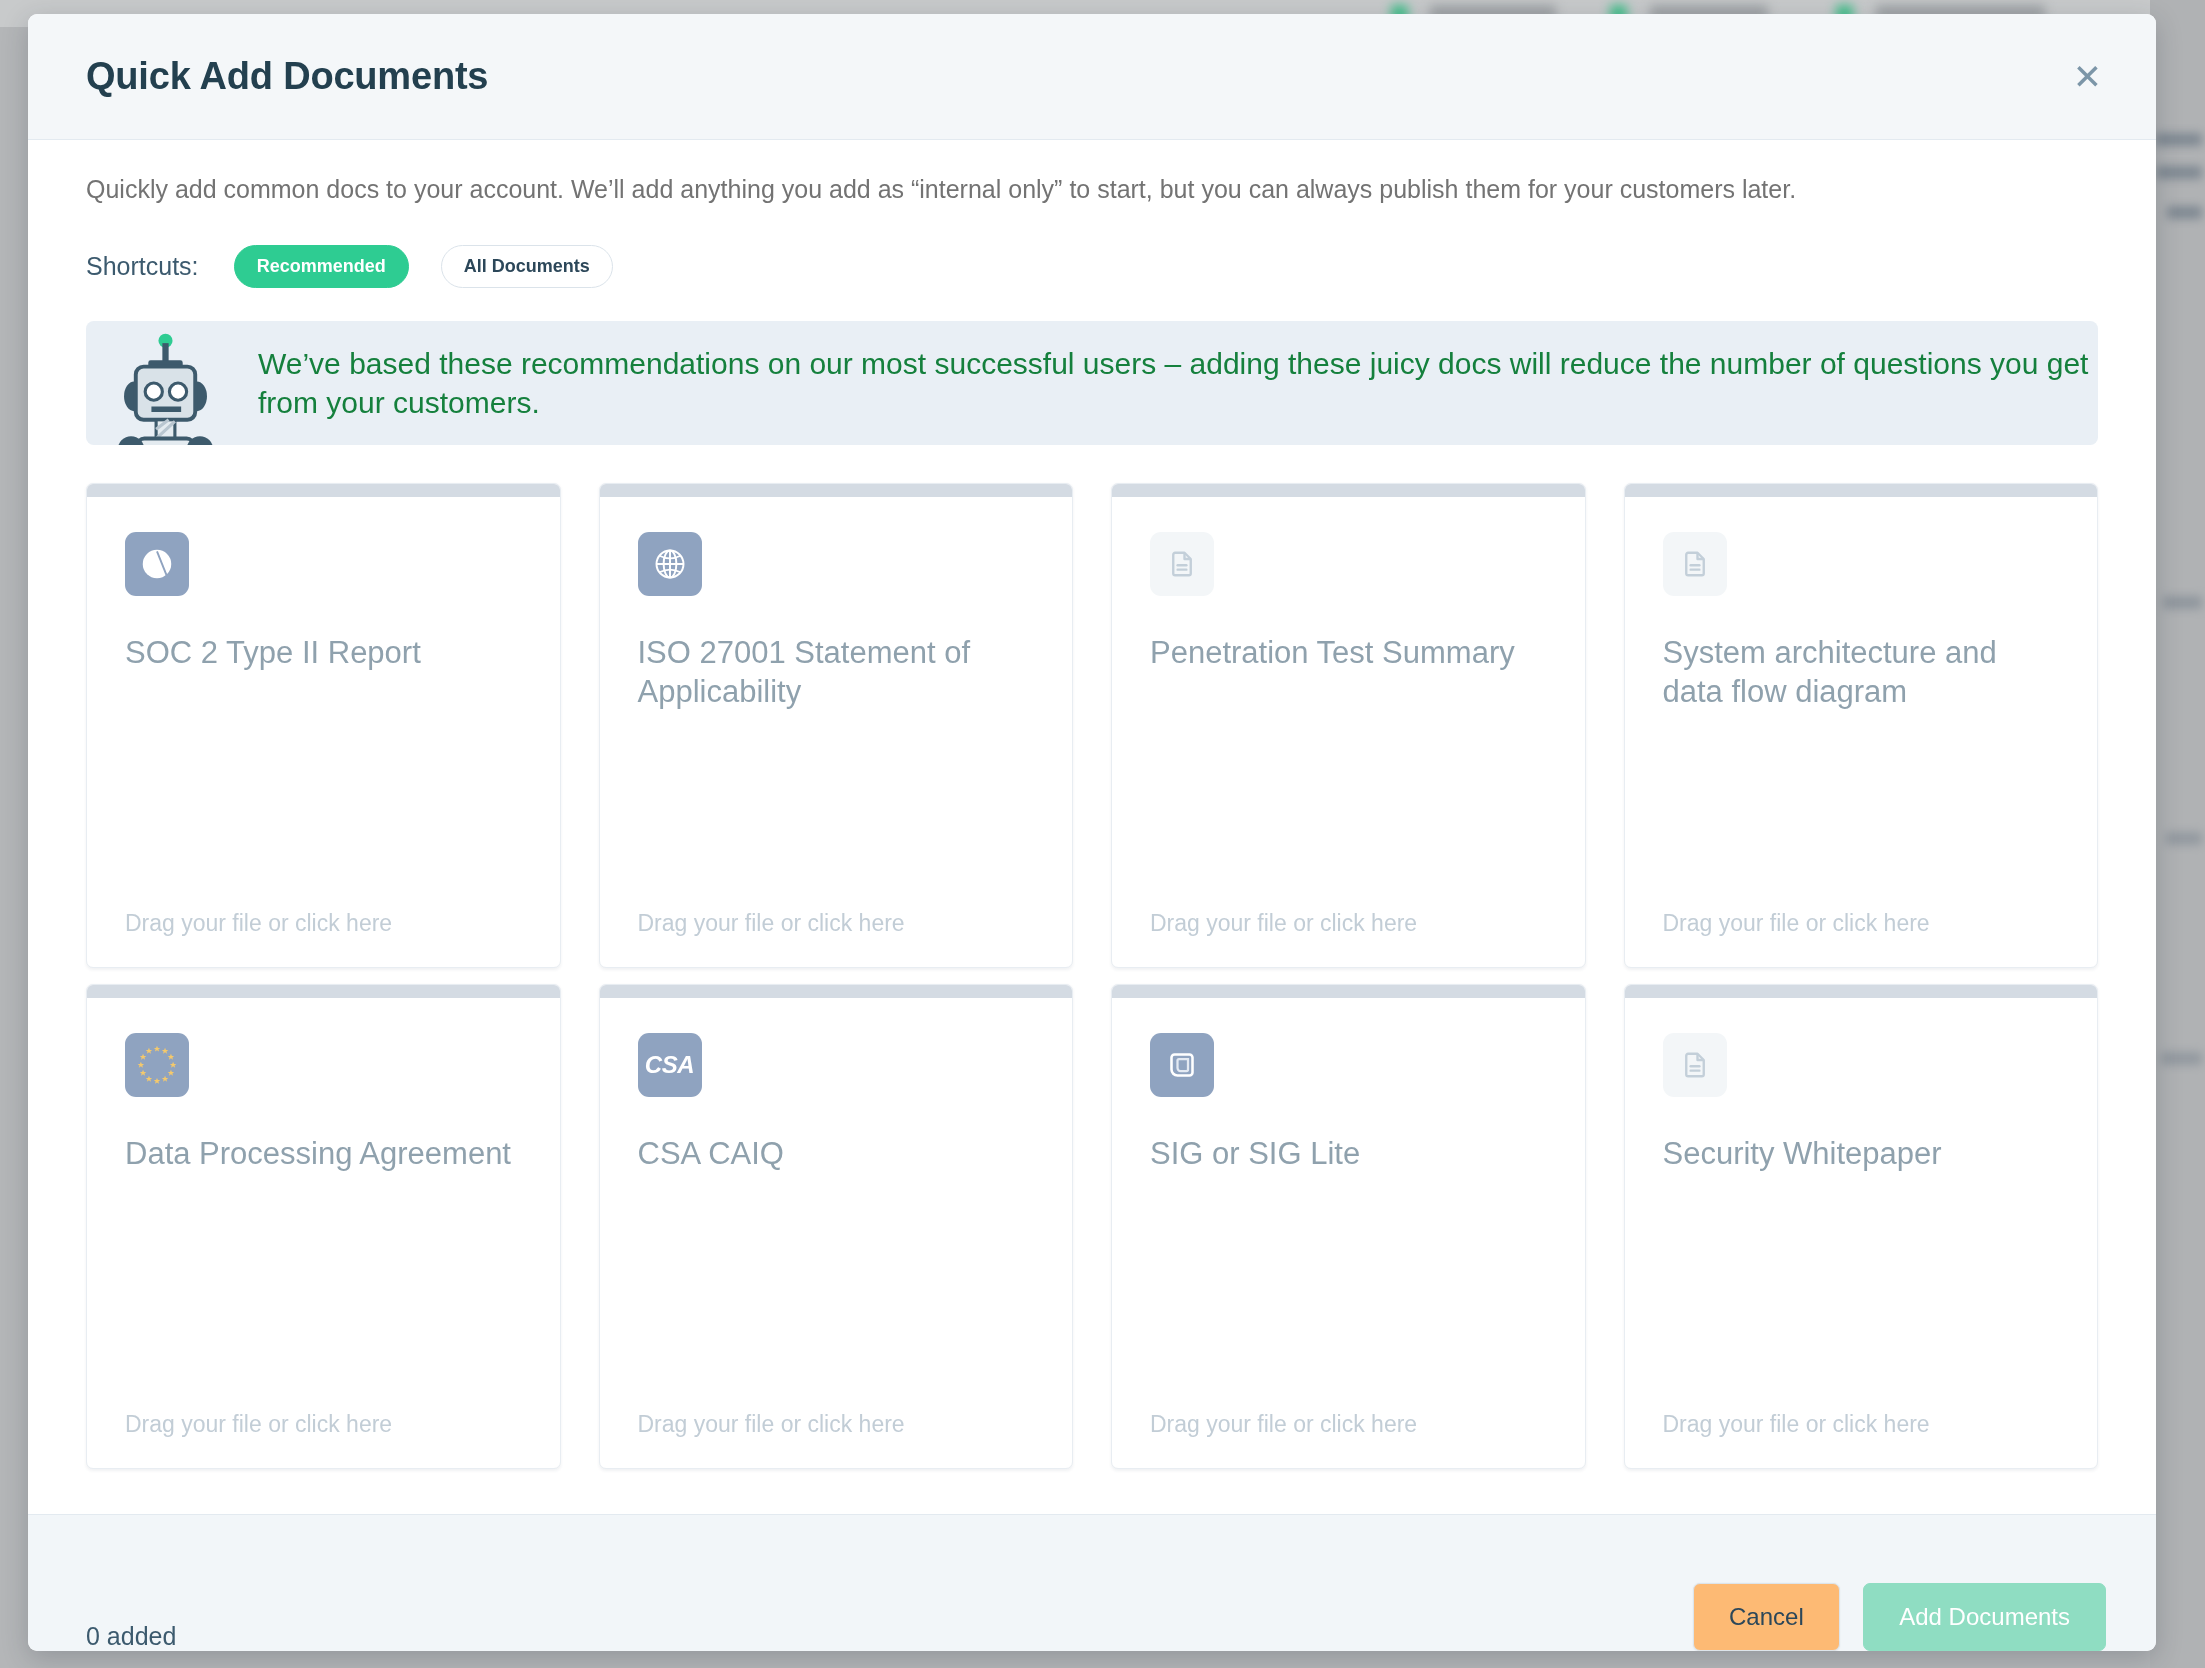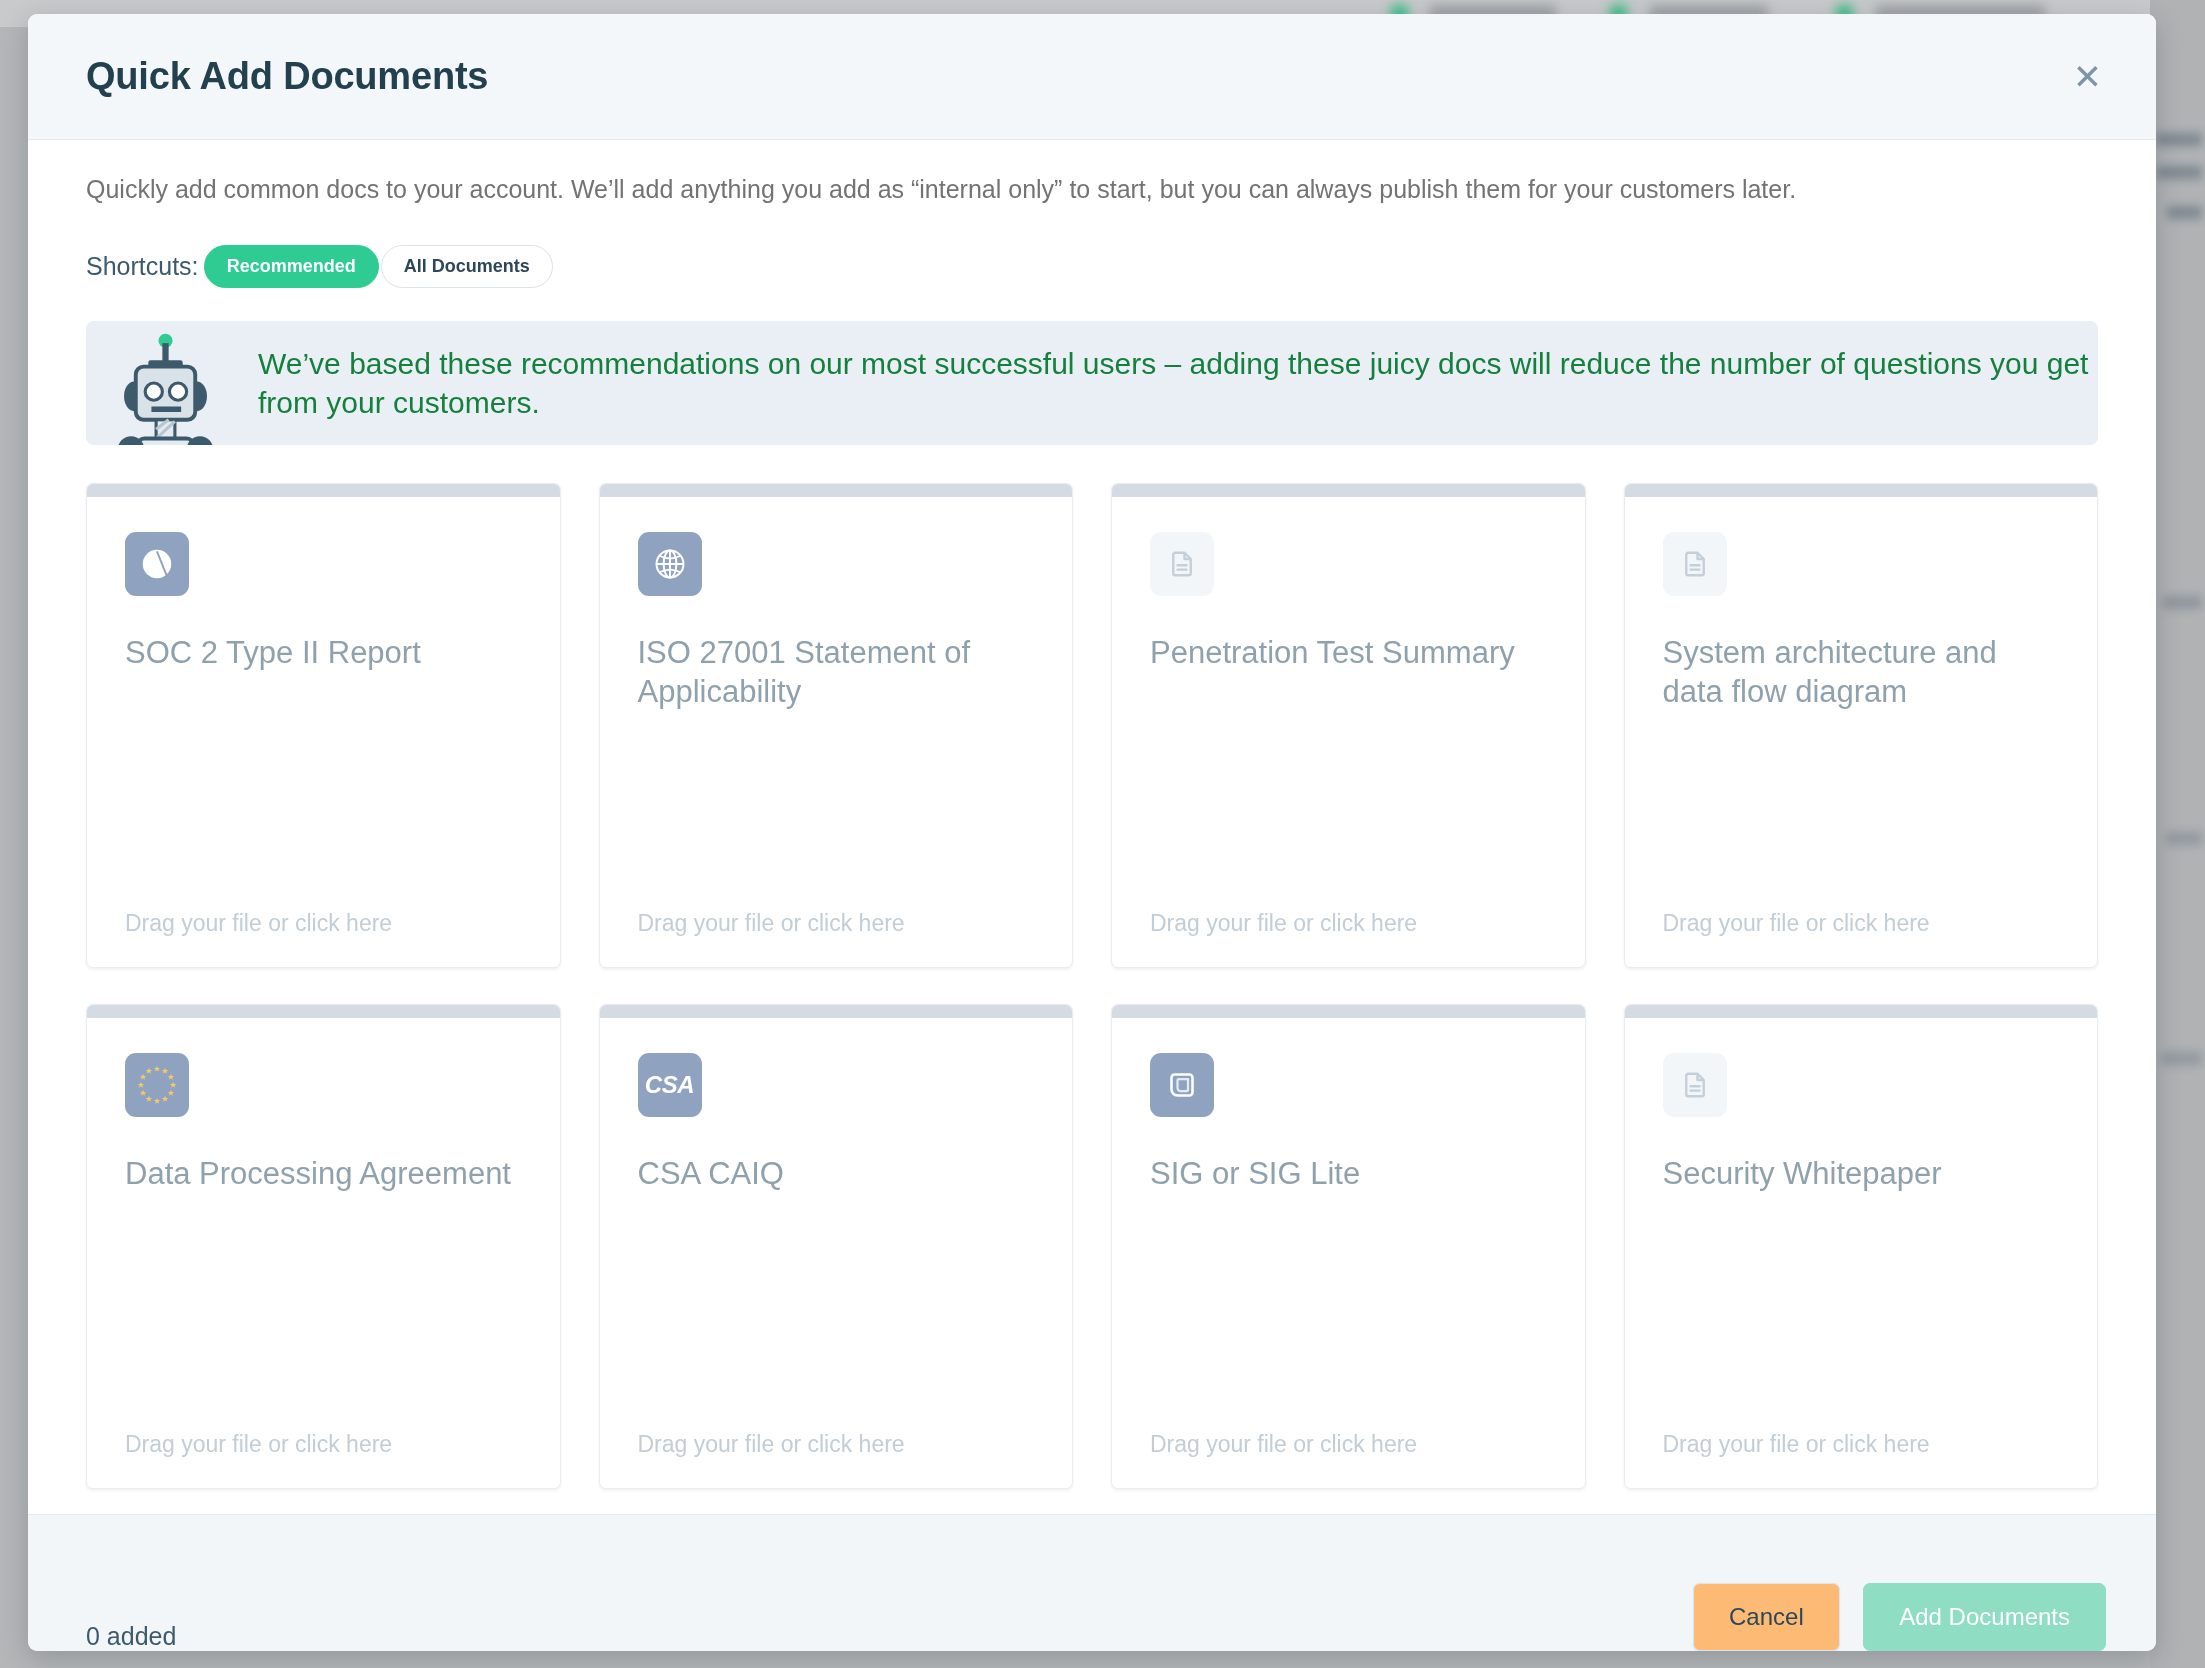--- a/index.html
+++ b/index.html
@@ -86,21 +86,21 @@
 
   .intro {
     font-size: 25px;
     color: #737373;
     line-height: 1.35;
   }
 
   .shortcuts-row {
     display: flex;
     align-items: center;
-    gap: 2px;
+    gap: 32px;
     margin-top: 38px;
   }
   .shortcuts-label {
     font-size: 25px;
     color: #3c5a6e;
     margin-right: 3.1px;
   }
   .chip {
     font-size: 18px;
     font-weight: bold;
@@ -135,21 +135,21 @@
     color: #15803d;
     margin-left: 44px;
     line-height: 1.3;
   }
 
   
   .grid {
     margin-top: 38px;
     display: grid;
     grid-template-columns: repeat(4, 1fr);
-    gap: 36px 38px;
+    gap: 16px 38px;
   }
   .doc-card {
     height: 485px;
     background: #ffffff;
     border: 0.8px solid #e8edf2;
     border-radius: 7px;
     box-shadow: 0 1.6px 3.1px rgba(40,60,80,.07);
     display: flex;
     flex-direction: column;
     overflow: hidden;

